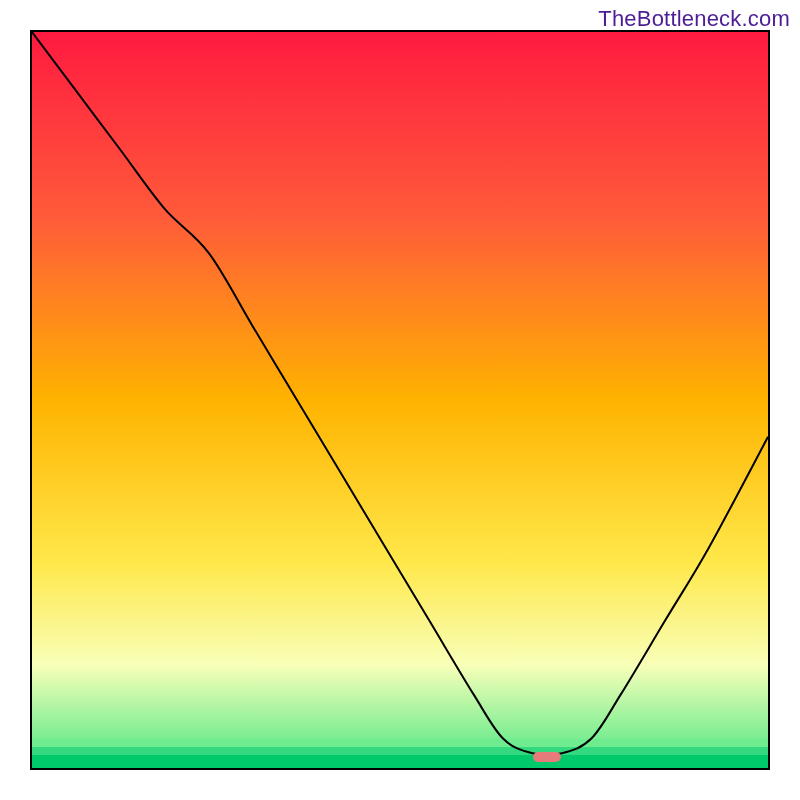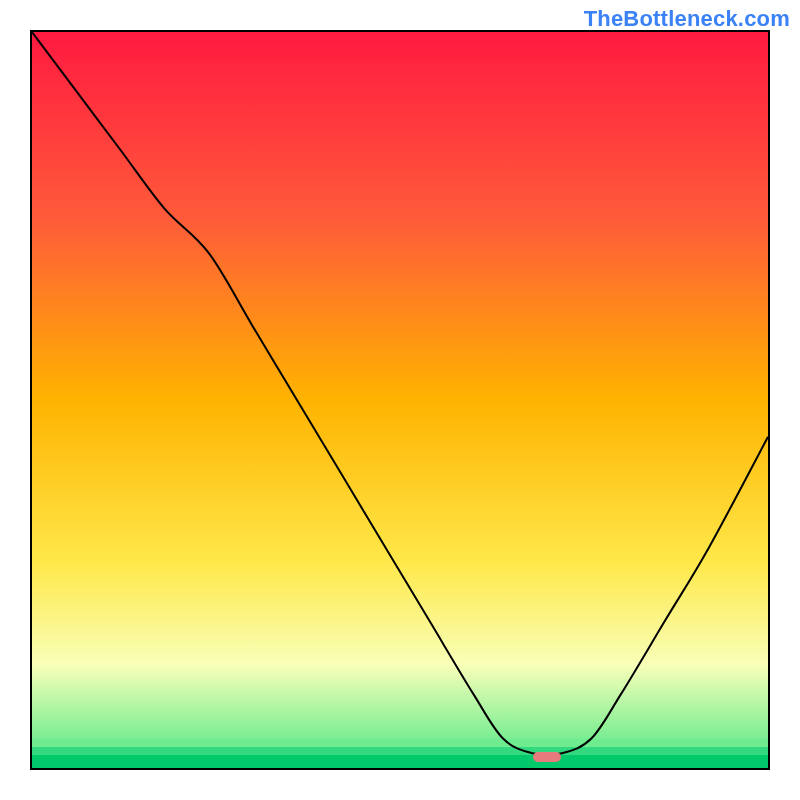--- a/index.html
+++ b/index.html
@@ -1,17 +1,17 @@
 <!DOCTYPE html>
 <html><head>
 <meta charset="utf-8">
 <style>
   * { margin: 0; padding: 0; box-sizing: border-box; }
   body { width: 800px; height: 800px; background: #fff; position: relative; font-family: Arial, sans-serif; }
-  .watermark { position: absolute; top: 6px; right: 10px; font-size: 22px; font-weight: bold; color: #3b82f6; letter-spacing: 0.2px; }
+  .watermark { position: absolute; top: 6px; right: 10px; font-size: 22px; font-weight: normal; color: #4c1d95; letter-spacing: 0.2px; }
   .chart-frame { position: absolute; top: 30px; left: 30px; width: 740px; height: 740px; border: 2px solid #000; }
   .gradient-bg { position: absolute; inset: 0; }
   .green-band { position: absolute; left: 0; right: 0; }
   .curve { position: absolute; inset: 0; }
   .marker { position: absolute; border-radius: 6px; }
 </style>
 </head>
 <body>
 
 <div class="watermark">TheBottleneck.com</div>

